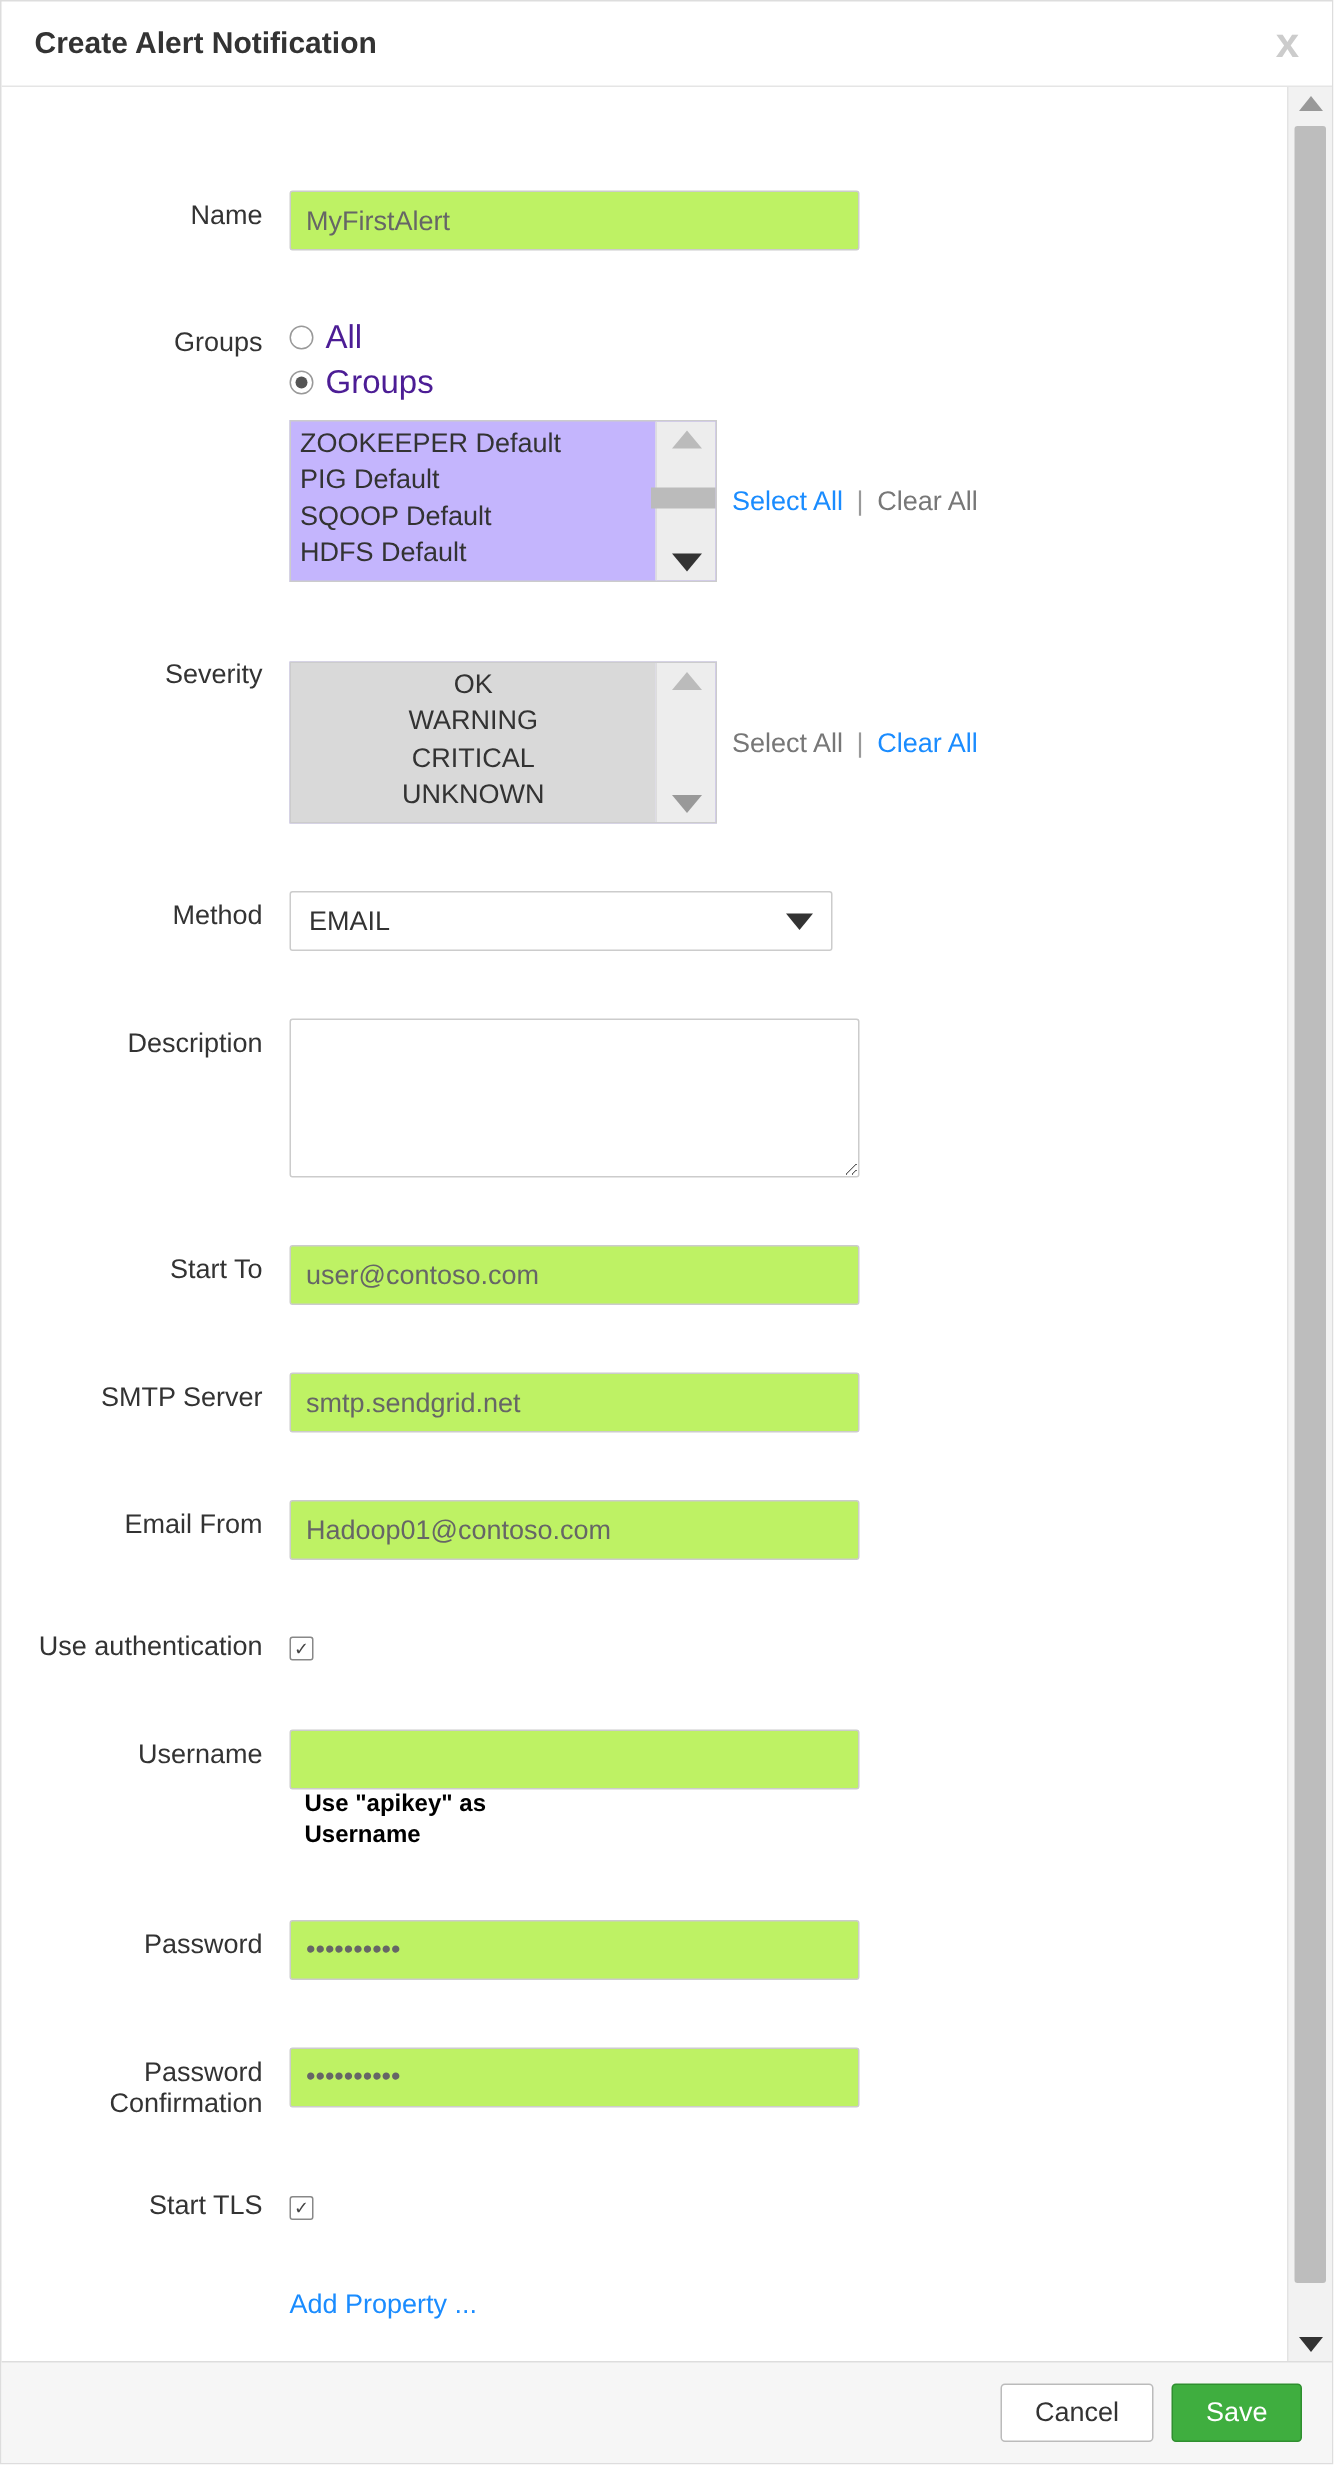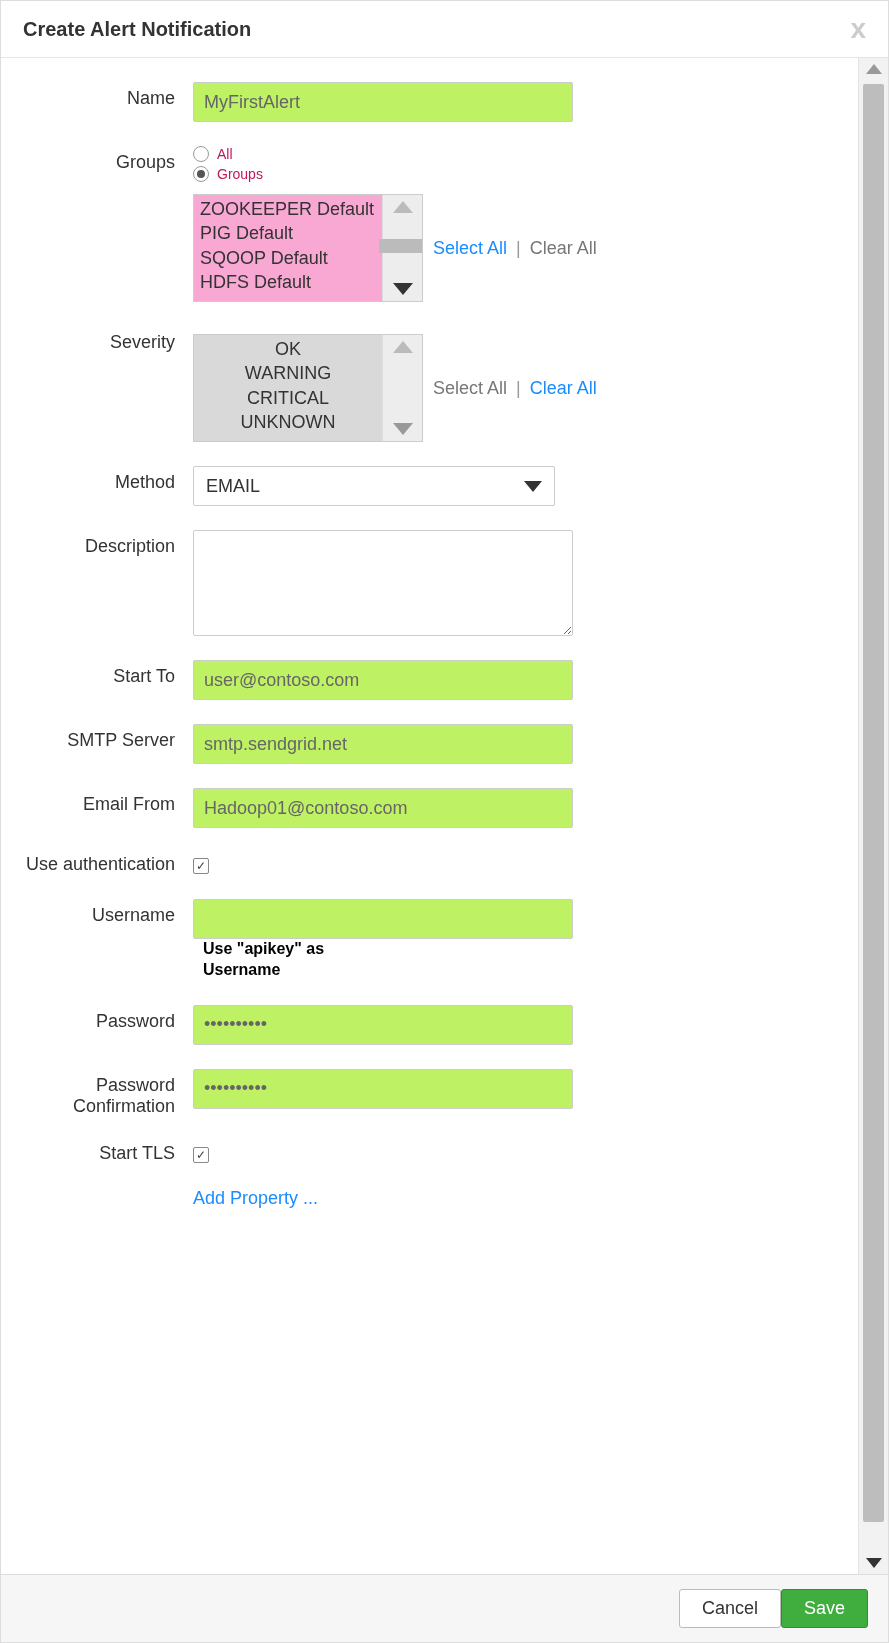--- a/index.html
+++ b/index.html
@@ -46,20 +46,21 @@
   }
   .scroll-area {
     flex: 1;
     overflow-y: hidden;
     padding: 24px 10px 24px 24px;
   }
   .form-row {
     display: flex;
     margin-bottom: 24px;
     align-items: flex-start;
+    margin-top: 45px;
   }
   .form-label {
     width: 168px;
     text-align: right;
     padding-right: 18px;
     padding-top: 6px;
     font-size: 18px;
     color: #333;
     flex-shrink: 0;
   }
@@ -85,22 +86,22 @@
     padding: 6px 10px;
     font-size: 18px;
     border: 1px solid #ccc;
     border-radius: 2px;
     resize: both;
   }
   .radio-row {
     display: flex;
     align-items: center;
     margin-bottom: 4px;
-    font-size: 14px;
-    color: #be185d;
+    font-size: 22px;
+    color: #4c1d95;
   }
   .radio-dot {
     width: 16px; height:16px;
     border: 1px solid #999;
     border-radius: 50%;
     margin-right: 8px;
     display:inline-flex;
     align-items:center;
     justify-content:center;
     background:#fff;
@@ -111,24 +112,24 @@
     background:#555;
     border-radius:50%;
   }
   .listbox-wrap {
     display:flex;
     align-items:center;
     gap: 10px;
     margin-top: 8px;
   }
   .listbox {
-    width: 230px;
+    width: 285px;
     height: 108px;
     border: 1px solid #ccc;
-    background:#f9a8d4;
+    background:#c4b5fd;
     overflow:hidden;
     display:flex;
   }
   .listbox.sev { height: 108px; }
   .listbox-items {
     flex:1;
     padding: 2px 6px;
     font-size: 18px;
     color:#333;
     line-height: 1.35;
@@ -219,20 +220,21 @@
     font-size:18px;
     text-decoration:none;
     cursor:pointer;
   }
   .dialog-footer {
     border-top:1px solid #ddd;
     background:#f6f6f6;
     padding: 14px 20px;
     display:flex;
     justify-content:flex-end;
+    gap:12px;
   }
   .btn {
     padding: 8px 22px;
     font-size:18px;
     border-radius:3px;
     cursor:pointer;
   }
   .btn-default {
     background:#fff;
     border:1px solid #bbb;

